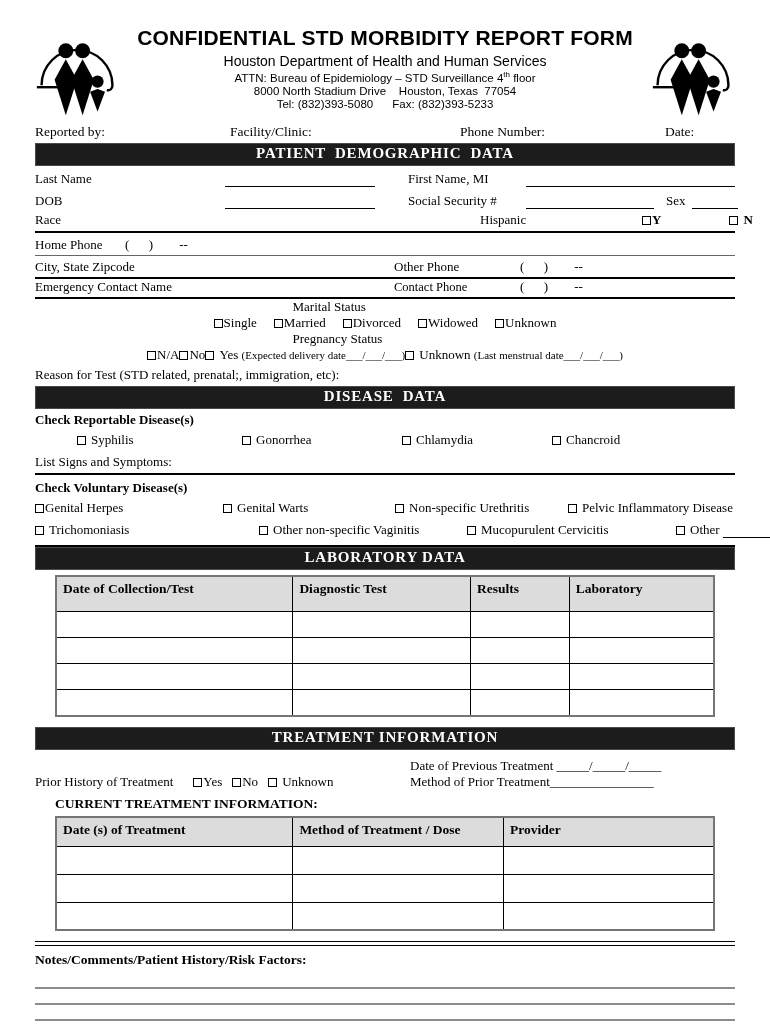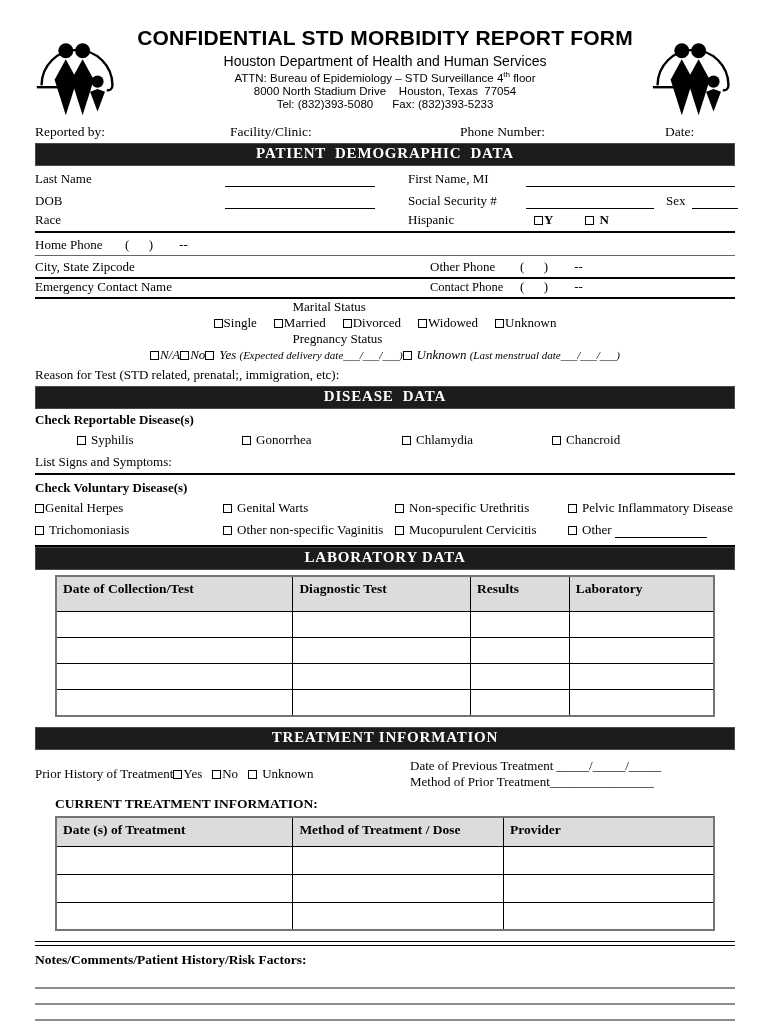--- a/index.html
+++ b/index.html
@@ -42,39 +42,39 @@
   .lbl { flex:0 0 auto; }
   .w190 { width:190px; } .w112 { width:112px; }
   .fill { border-bottom:1px solid #000; height:16px; }
   .f150 { width:150px; flex:0 0 auto; }
   .gap33 { width:33px; flex:0 0 auto; }
   .flex1 { flex:1 1 auto; }
   .f125 { width:128px; flex:0 0 auto; margin-left:6px; }
   .sexlbl { margin-left:12px; }
   .f45 { width:46px; flex:0 0 auto; margin-left:6px; }
   .mlf { margin-left:6px; }
-  .thick { border-bottom:2.5px solid #000; }
+  .thick { border-bottom:2.5px solid #000;gap:36px; }
   .thin  { border-bottom:1px solid #666; }
 
   .prow { display:flex; align-items:flex-end; min-height:23px; padding-bottom:2px; }
   .prow .pl { flex:1 1 auto; }
   .plabel { flex:0 0 90px; }
   .pblank { flex:0 0 215px; white-space:pre; }
 
   .cb { display:inline-block; width:9px; height:9px; border:1.1px solid #000; vertical-align:-1px; }
   .opt { white-space:nowrap; }
   .opt .cb { margin-right:1px; }
   .opt.sp .cb { margin-right:5px; }
   .small { font-size:11px; }
   .bold { font-weight:bold; }
 
   .mrow { display:flex; align-items:center; min-height:24px;flex-direction:column; }
   .mrow .lbl { width:185px; }
   .mopts { display:flex; gap:17px; }
-  .popts { display:flex; gap:0; align-items:flex-end; flex-wrap:nowrap;font-style:italic; }
+  .popts { display:flex; gap:0; align-items:flex-end; flex-wrap:nowrap; }
 
   .reason { min-height:23px; display:flex; align-items:center; }
 
   
   .dz-label { min-height:18px; display:flex; align-items:center;font-weight:bold; }
   .dz-grid { display:grid; grid-template-columns:188px 172px 173px 1fr; min-height:22px; align-items:center; }
   .dz-grid.rep { grid-template-columns:165px 160px 150px 1fr; padding-left:42px; }
   .signs { min-height:24px; display:flex; align-items:flex-end; padding-bottom:3px; }
   .oth-fill { display:inline-block; width:92px; border-bottom:1px solid #000; height:12px; vertical-align:bottom; }
 
@@ -82,21 +82,21 @@
   .tblwrap { margin:5px 20px 0 20px; }
   table { width:100%; border-collapse:collapse; border:2px solid #757575; }
   th, td { border:1px solid #000; text-align:left; font-size:13.5px; }
   th { background:#dcdcdc; font-weight:bold; padding:4px 6px 14px 6px; }
   td { padding:0 6px; }
   .lab td { height:26px; }
   .trt td { height:28px; }
 
   
   .prior { display:flex; margin-top:8px; }
-  .prior-left { flex:0 0 375px; display:flex; gap:0; align-items:center; }
+  .prior-left { flex:0 0 375px; display:flex; gap:20px; align-items:flex-end; }
   .prior-left .opts { display:flex; gap:10px; padding-top:1px; }
   .prior-right { flex:1; }
   .prior-right div { line-height:16px; }
   .current { font-weight:bold; font-size:13.5px; margin:6px 0 4px 20px; }
 
   
   .double-rule { border-top:1.5px solid #000; border-bottom:1.5px solid #000; height:5px; margin-top:10px; }
   .notes-label { font-weight:bold; font-size:13.5px; margin-top:6px; }
   .note-line { height:16px; border-bottom:2px solid #8c8c8c; }
   .note-line.first { height:21px; }

